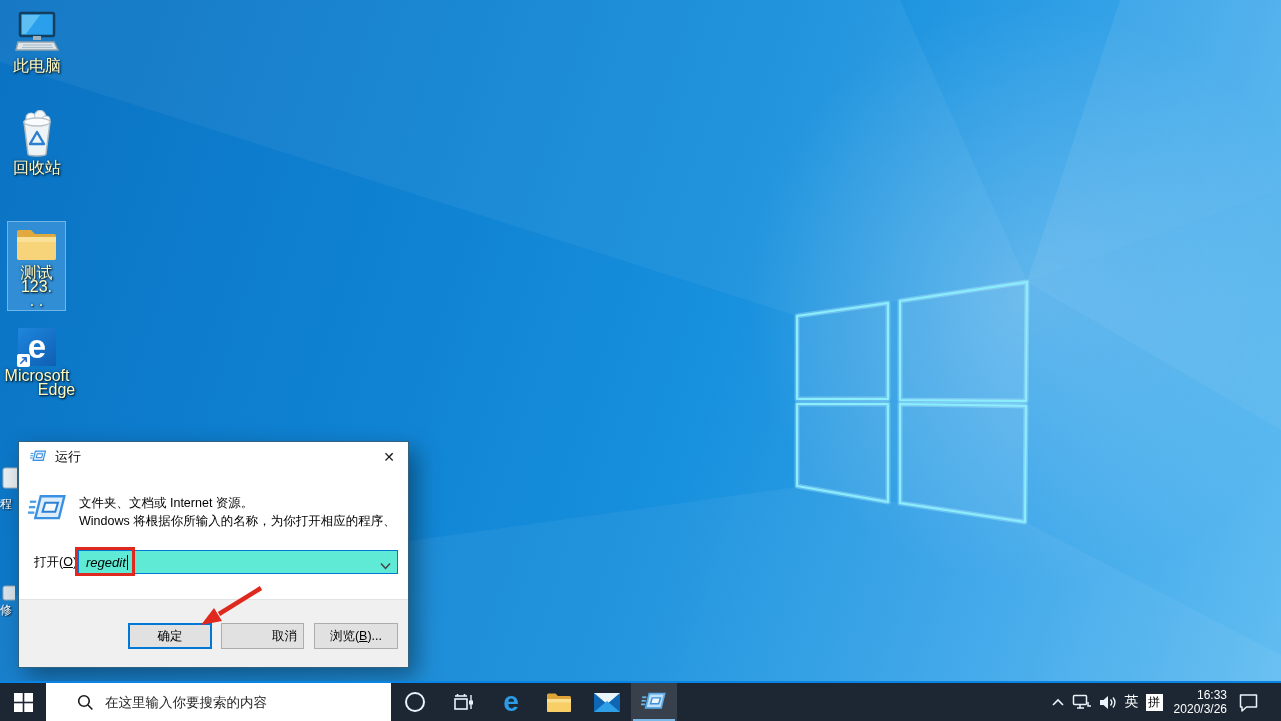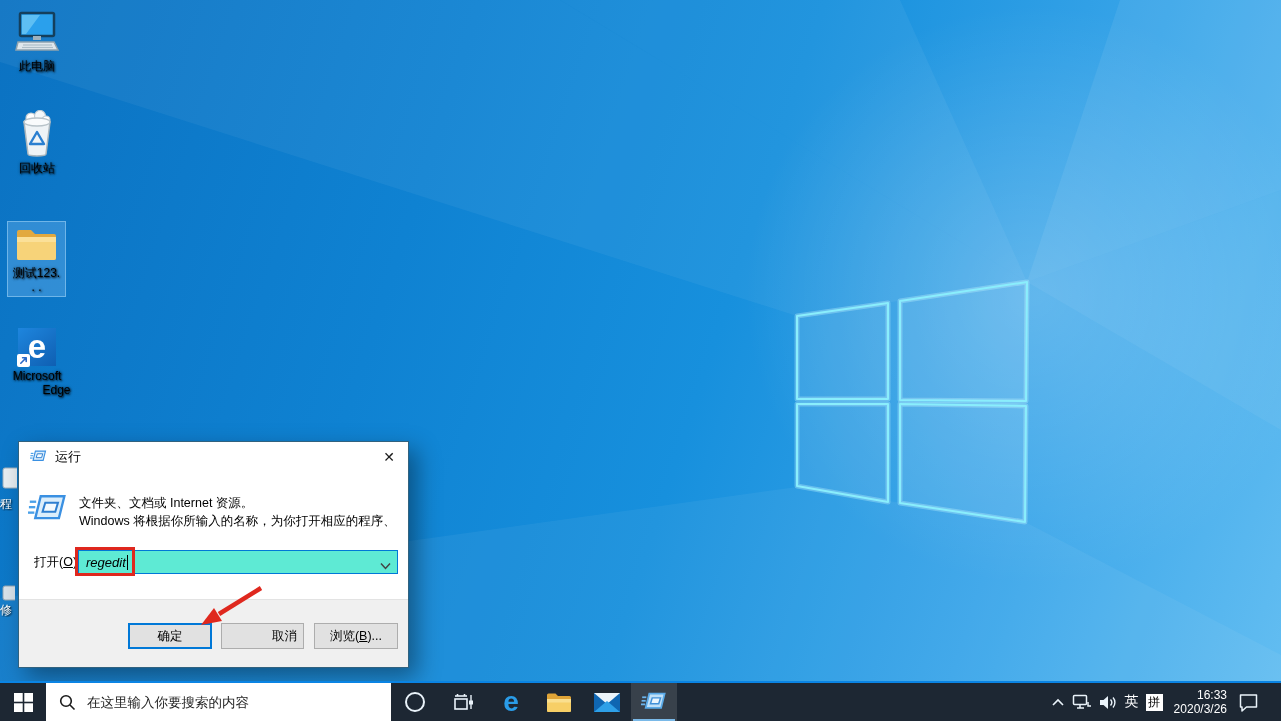--- a/index.html
+++ b/index.html
@@ -16,21 +16,21 @@
     background:linear-gradient(108deg,#0b72c2 0%,#0f82d2 32%,#1790dd 55%,#39a5e9 78%,#62bdf1 100%);
   }
   #wallpaper svg { position:absolute; left:0; top:0; }
 
   
   .desk-icon {
     position:absolute; width:72px; display:flex; flex-direction:column;
     align-items:center; z-index:10; cursor:default;
   }
   .desk-label {
-    margin-top:3px; color:#000000; font-size:12px; line-height:14px; text-align:center;
+    margin-top:3px; color:#fef9c3; font-size:16px; line-height:14px; text-align:center;
     text-shadow:1px 1px 2px rgba(0,0,0,.9), 0 0 3px rgba(0,0,0,.5);
   }
   .desk-icon.selected {
     background:rgba(120,185,240,.35);
     outline:1px solid rgba(165,215,250,.65);
     padding:3px 0 2px;
   }
   #icon-this-pc   { left:1px;  top:10px; }
   #icon-recycle   { left:1px;  top:110px; }
   #icon-folder    { left:8px;  top:222px; width:57px; }
@@ -98,21 +98,21 @@
   
   #taskbar {
     position:absolute; left:0; bottom:0; width:1281px; height:40px;
     background:#1d2733; border-top:2px solid #0a84e4;
     display:flex; align-items:stretch; z-index:60; color:#e9eef3;
   }
   .tb-btn { width:48px; display:flex; align-items:center; justify-content:center; cursor:pointer; }
   #start-button { width:46px; }
   #taskbar-search {
     width:345px; background:#ffffff; display:flex; align-items:center;
-    padding-left:13px; gap:9px;
+    padding-left:31px; gap:9px;
   }
   #taskbar-search input {
     border:none; outline:none; background:transparent; font-size:13.5px;
     font-family:inherit; color:#111; width:290px;
   }
   #taskbar-search input::placeholder { color:#1f1f1f; opacity:1; }
   #task-run-btn {
     width:46px; position:relative; background:rgba(255,255,255,.12);
   }
   #task-run-btn .active-line {

